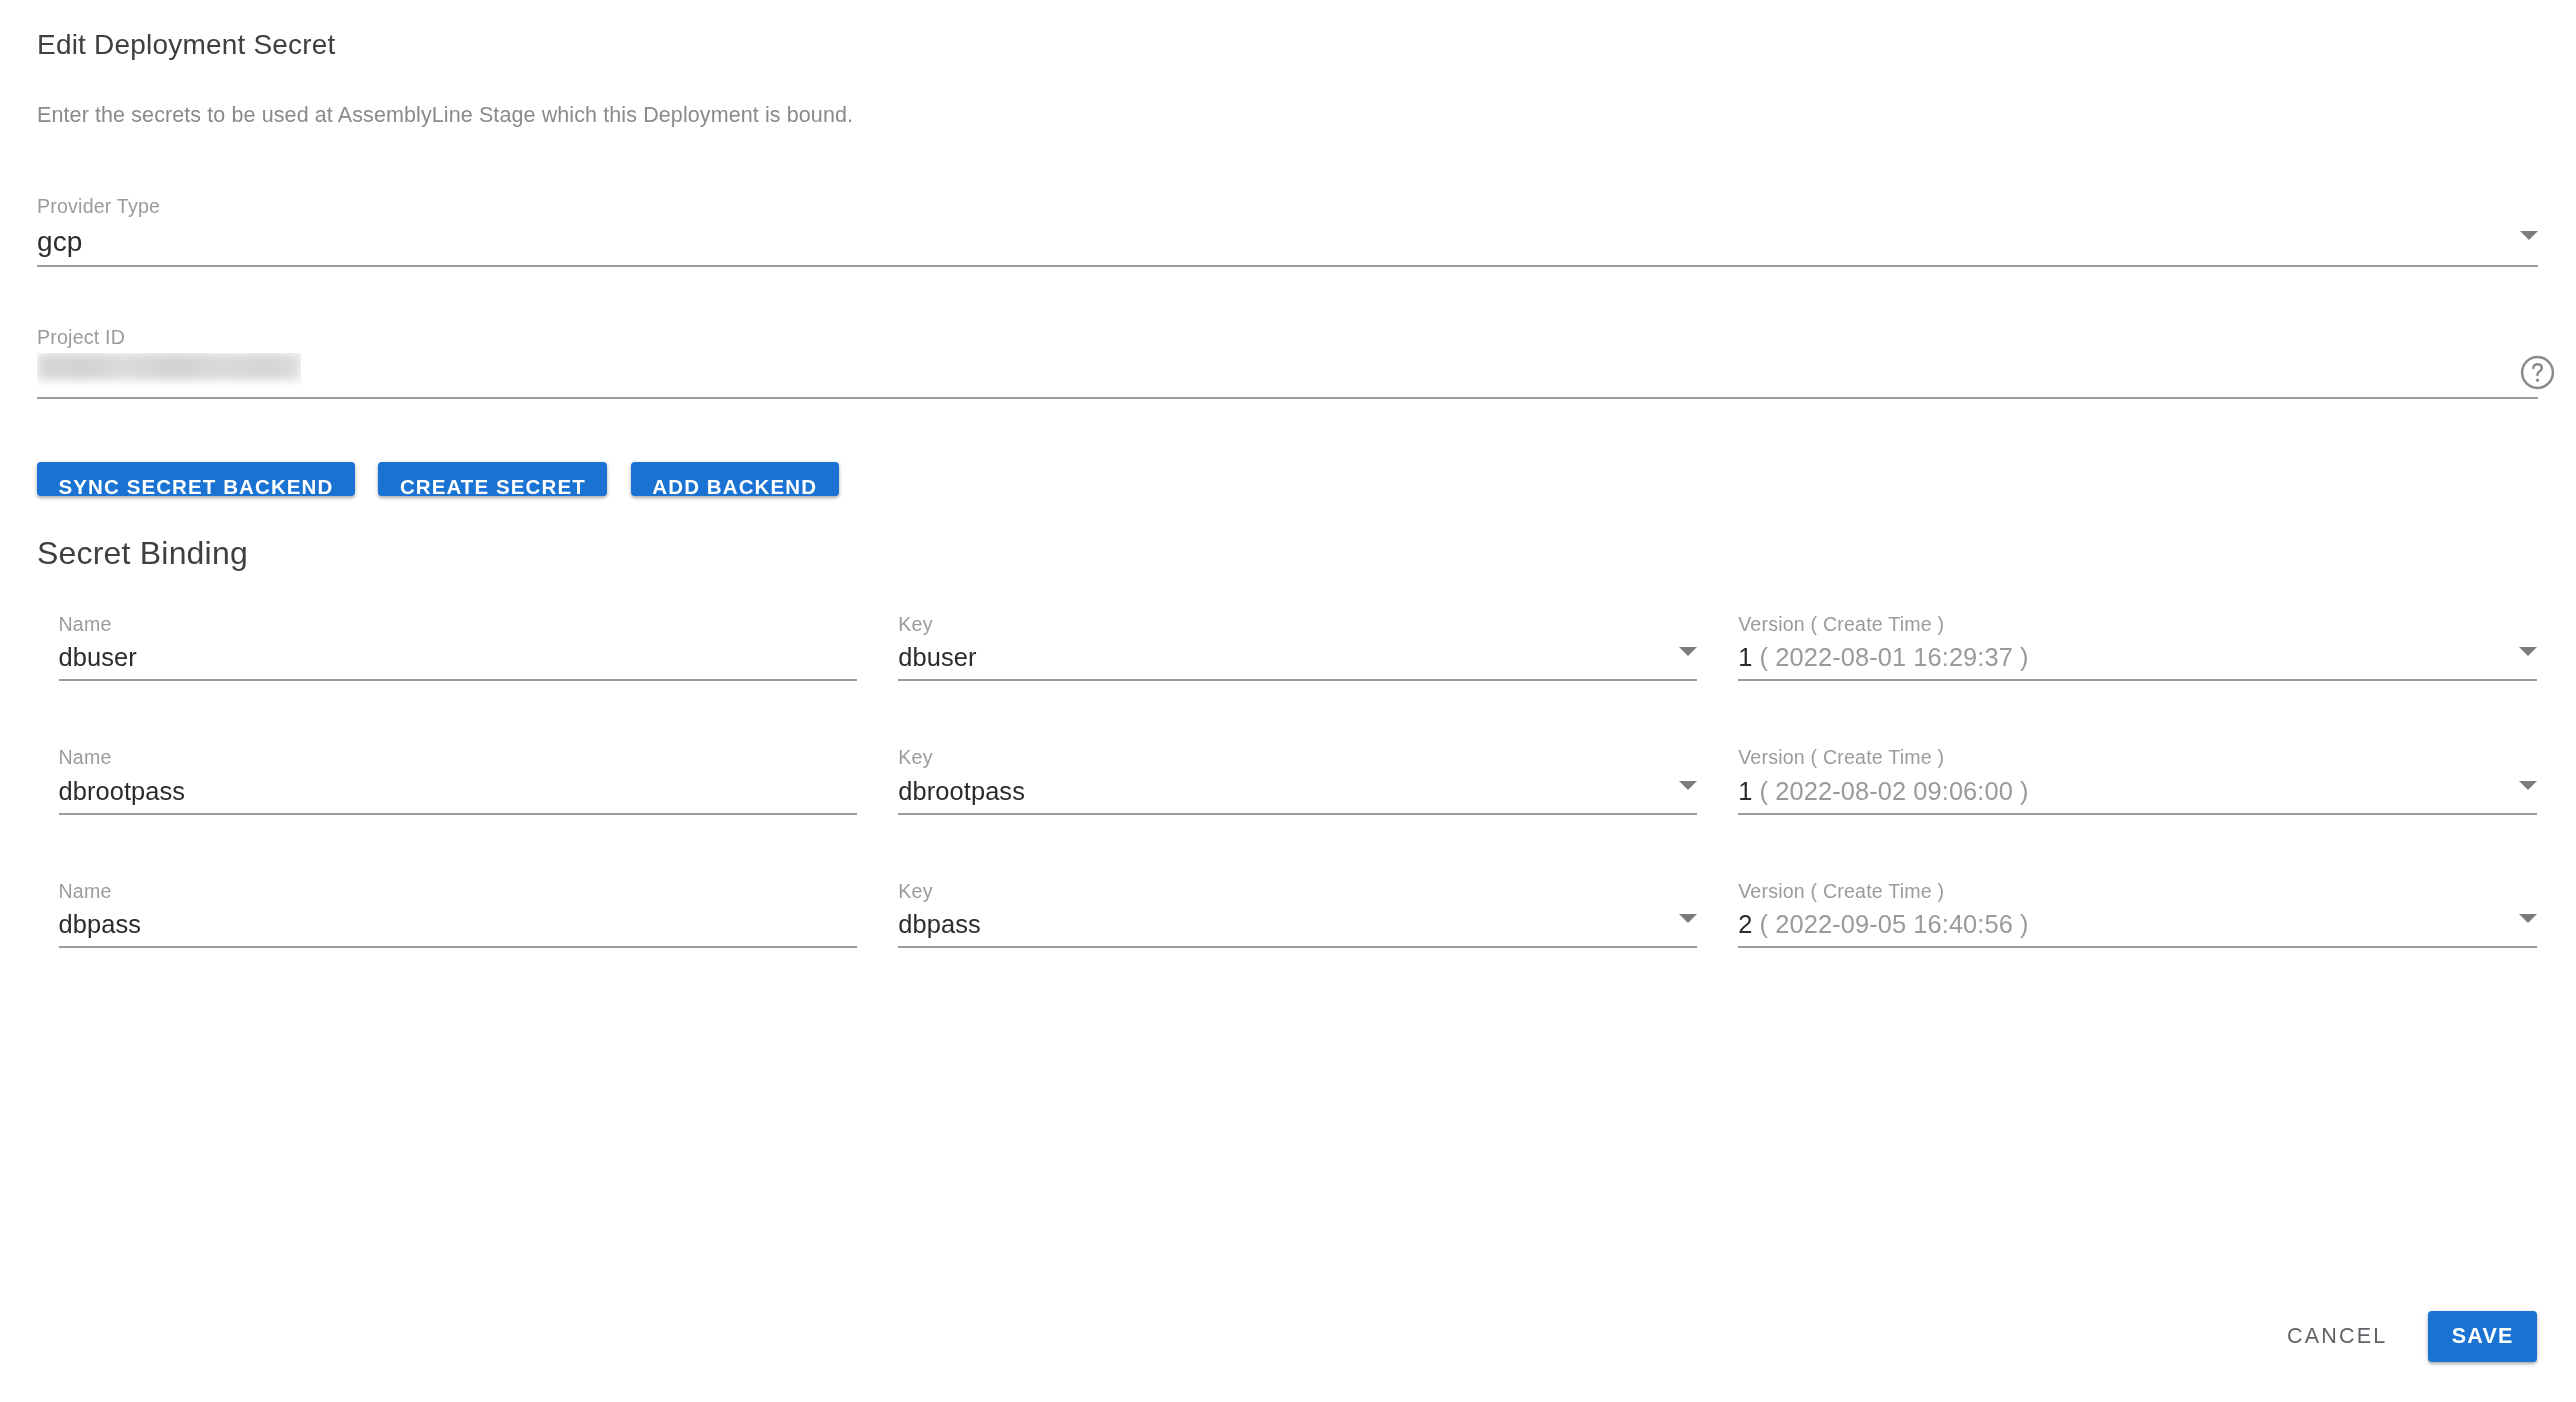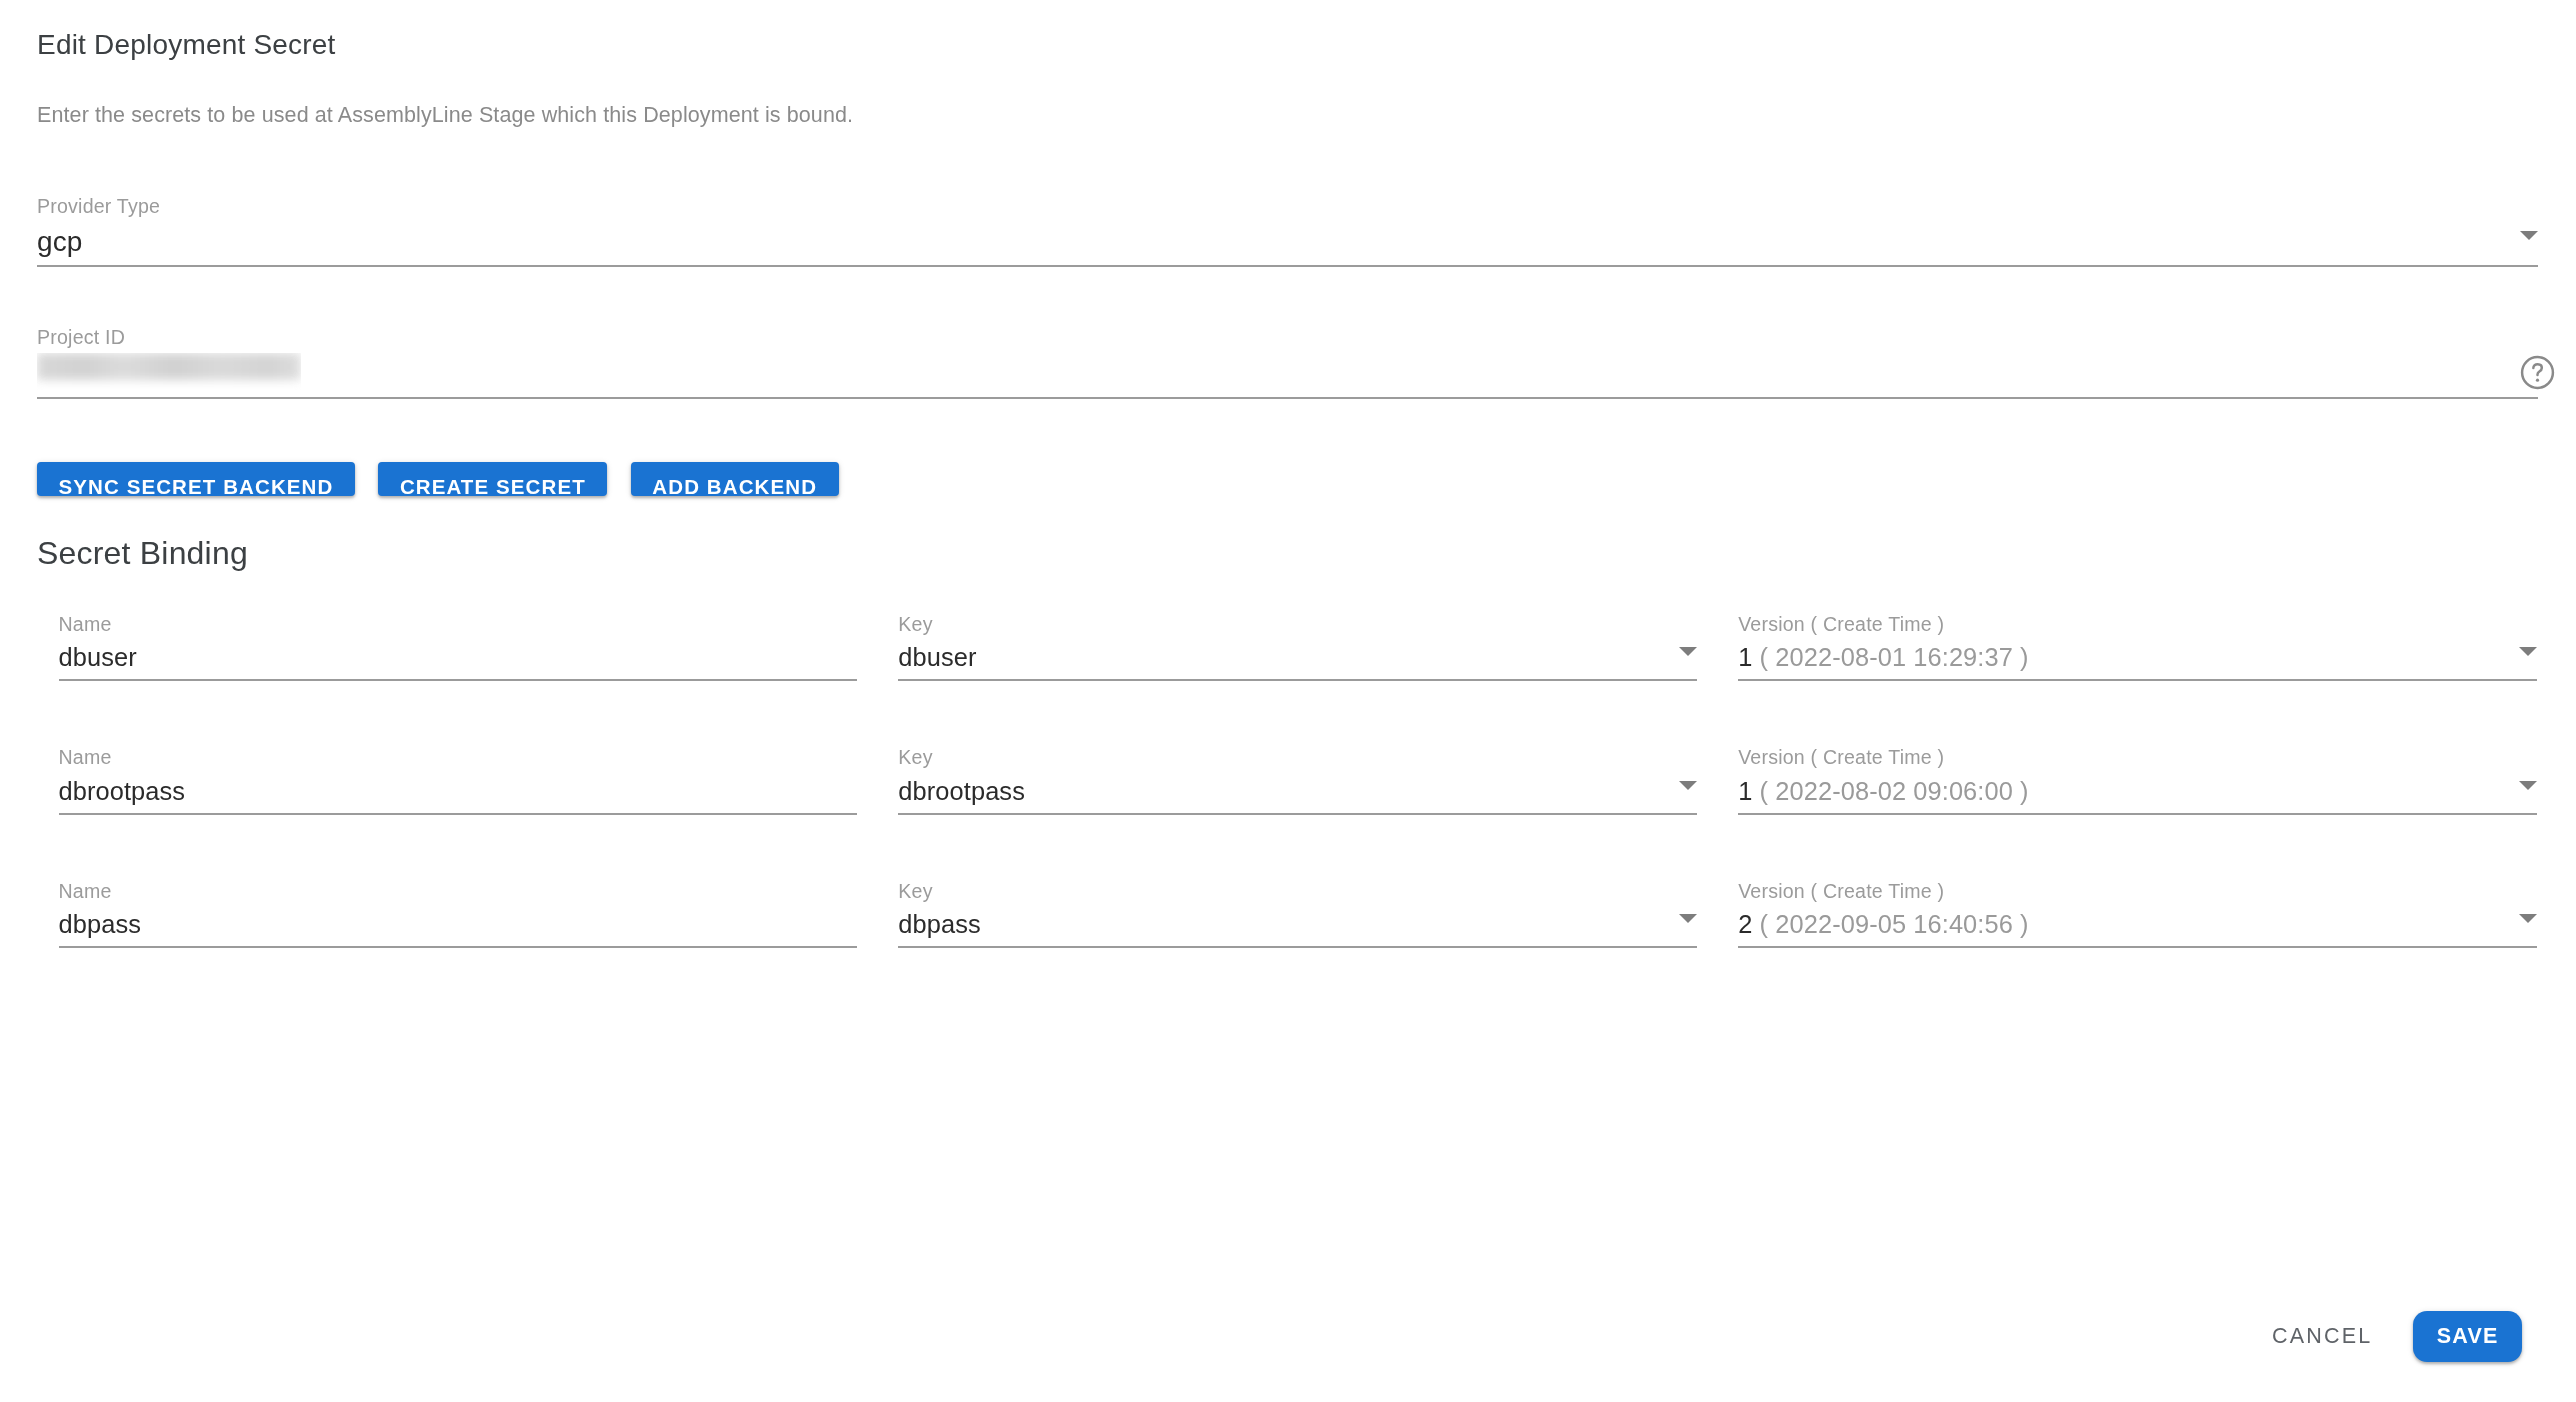--- a/index.html
+++ b/index.html
@@ -169,41 +169,41 @@
   .col-name  { width: 802px; margin-right: 41px; }
   .col-key   { width: 802px; margin-right: 41px; }
   .col-ver   { width: 802px; }
 
   .ver-num { color: #2b2b2b; }
   .ver-date { color: #9a9a9a; margin-top: 32px; }
 
   
   .footer {
     position: absolute;
-    right: 54px;
+    right: 39px;
     bottom: 41px;
     display: flex;
     gap: 33px;
   }
   .btn-flat {
     background: transparent;
     border: none;
     color: #5f6368;
     font-family: "Liberation Sans", sans-serif;
     font-size: 21.5px;
     font-weight: 500;
     letter-spacing: 2.2px;
     cursor: pointer;
     padding: 9.8px 7.8px;
   }
   .btn-save {
     background: #1a73d2;
     color: #fff;
     border: none;
-    border-radius: 14px;
+    border-radius: 4px;
     font-family: "Liberation Sans", sans-serif;
     font-size: 21.5px;
     font-weight: 700;
     letter-spacing: 1.2px;
     height: 51px;
     padding: 0 23.5px;
     cursor: pointer;
     box-shadow: 0 2px 2.9px rgba(0,0,0,.26), 0 1px 5.9px rgba(0,0,0,.12);
   }
 </style>

